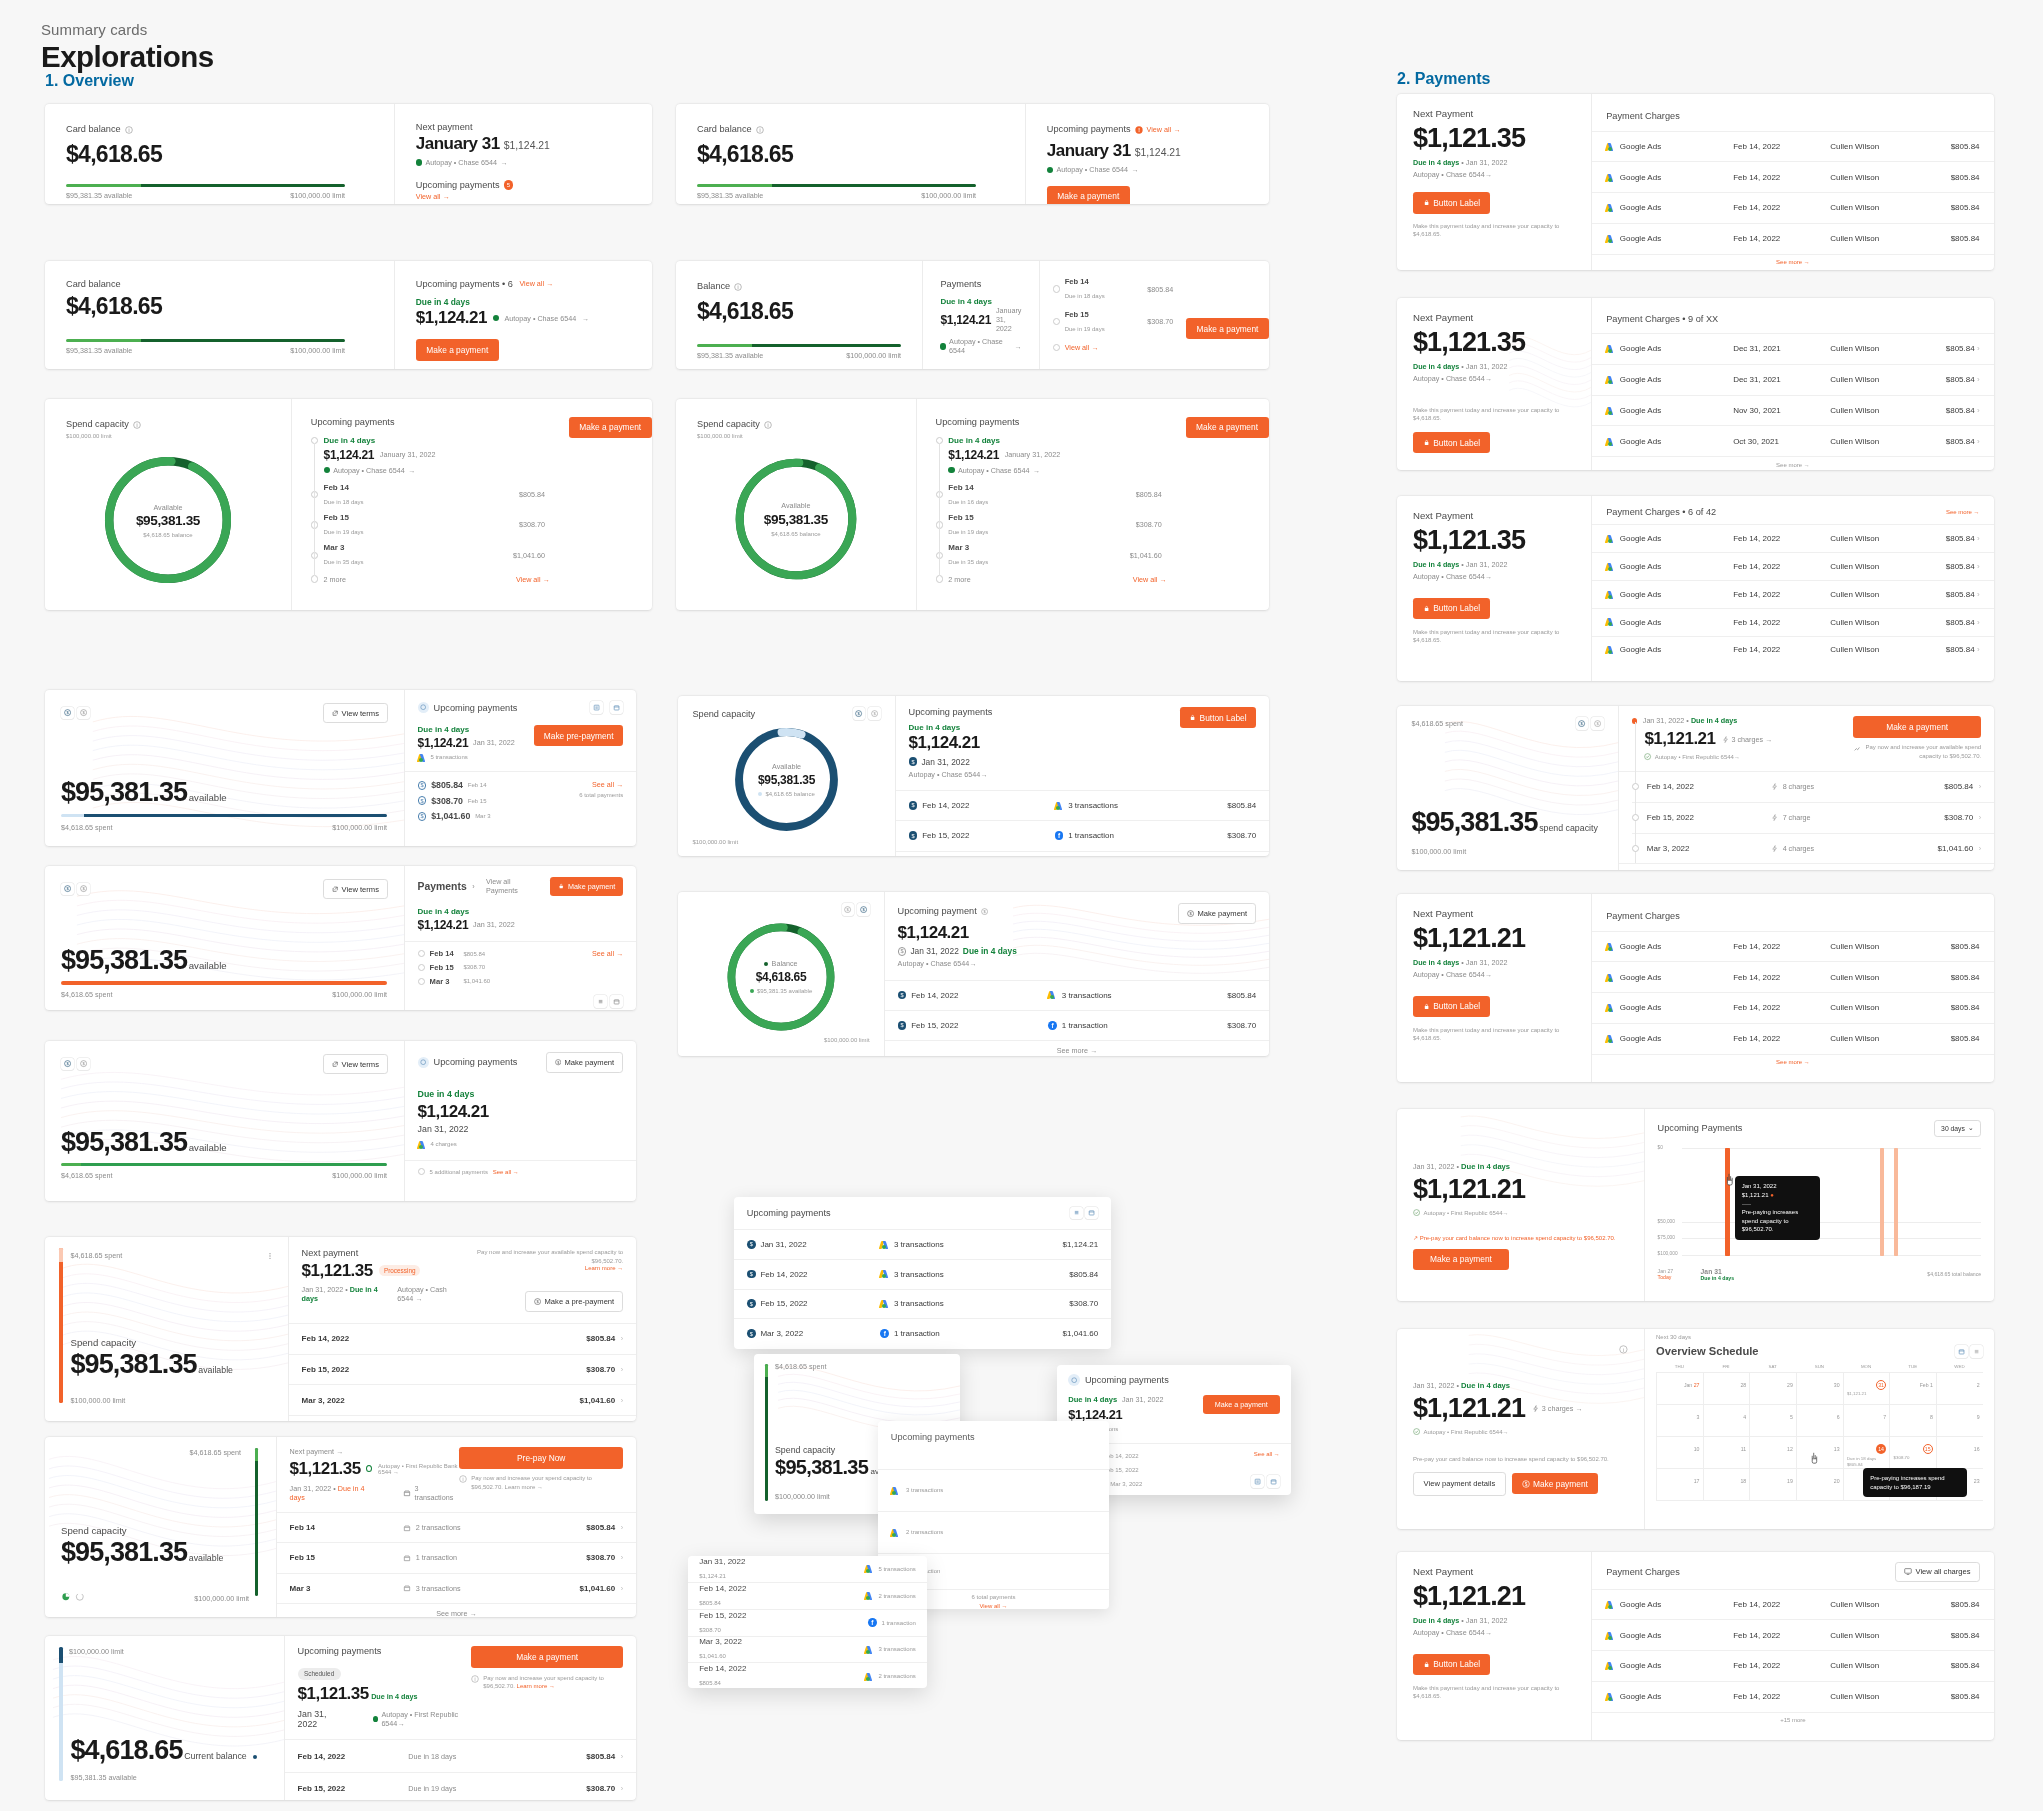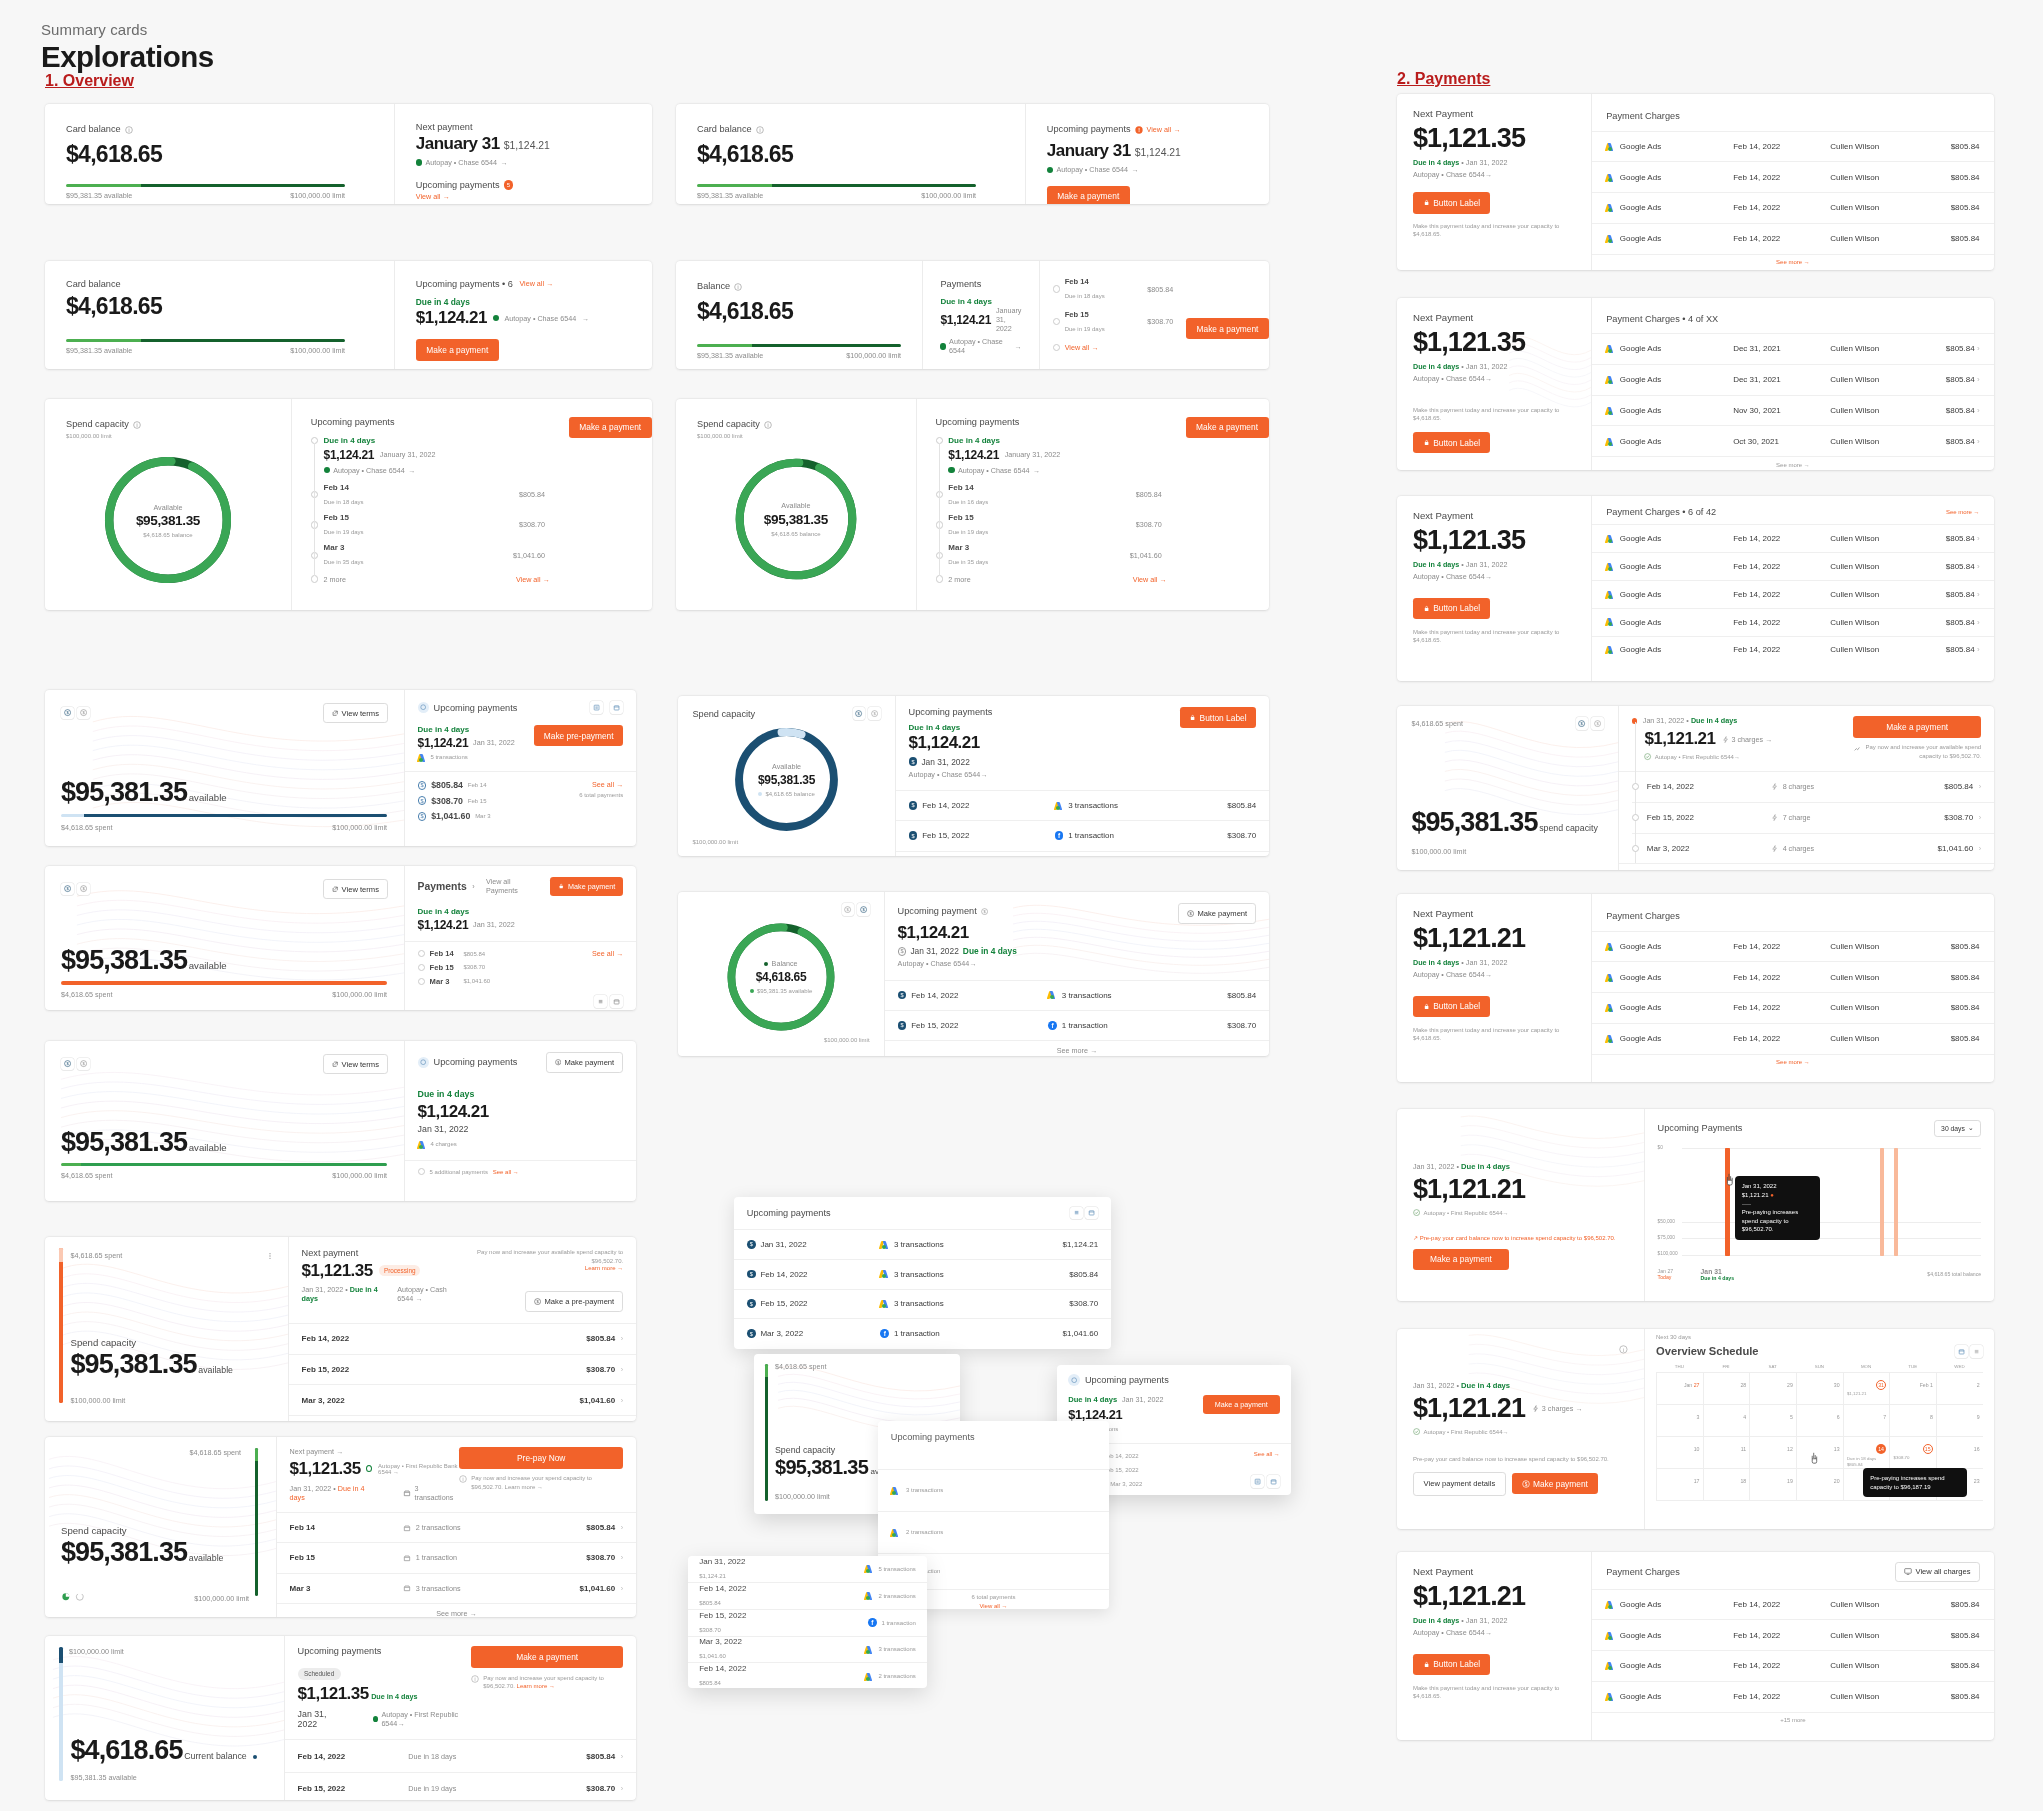--- a/index.html
+++ b/index.html
@@ -9,21 +9,21 @@
     font-family: "Liberation Sans", sans-serif;
     color: #1a1a1a;
     overflow: hidden;
   }
   .board { position: relative; width: 2043px; height: 1812px; }
 
   
   .hdr { position: absolute; left: 41px; top: 21px; }
   .hdr .eyebrow { font-size: 15px; color: #6b6b6b; letter-spacing: 0.1px; }
   .hdr .title { font-size: 29.5px; font-weight: 700; letter-spacing: -0.5px; margin-top: 2.4px; }
-  .sect-label { position: absolute; font-size: 16px; font-weight: 600; color: #b91c1c; text-decoration: underline; }
+  .sect-label { position: absolute; font-size: 16px; font-weight: 600; color: #0369a1; }
 
   
   .card {
     position: absolute; background: #fff; border-radius: 4px;
     box-shadow: 0 0.8px 2.4px rgba(0,0,0,.10), 0 0 0 0.4px rgba(0,0,0,.04);
     overflow: hidden;
   }
   .col2 { display: flex; height: 100%; }
   .pane { position: relative; }
   .divider-v { width: 0.8px; background: #ececec; flex: 0 0 0.8px; }
@@ -1693,21 +1693,21 @@
         <div class="btn" style="margin-top:8.8px;width:77px;position:relative">
           <svg width="7.2" height="7.2" viewBox="0 0 12 12">
               <rect x="3" y="5" width="6" height="5" rx="1" fill="#fff"></rect>
               <path d="M4.5 5V3.8a1.5 1.5 0 013 0V5" fill="none" stroke="#fff" stroke-width="1"></path>
             </svg>
           <span>Button Label</span>
         </div>
       </div>
       <div class="divider-v"></div>
       <div class="pane" style="flex:1">
-        <div style="padding:12px 14.4px 8px"><span class="lbl">Payment Charges • 4 of XX</span></div>
+        <div style="padding:12px 14.4px 8px"><span class="lbl">Payment Charges • 9 of XX</span></div>
         <div class="divider-h"></div>
         <div id="ptab-p2">
 
     <div style="height:30px;padding:0 14.4px">
       <div class="trow">
         <span class="c1">
                   <span class="gads">
                     <i class="y"></i>
                     <i class="bl"></i>
                     <i class="g"></i>

